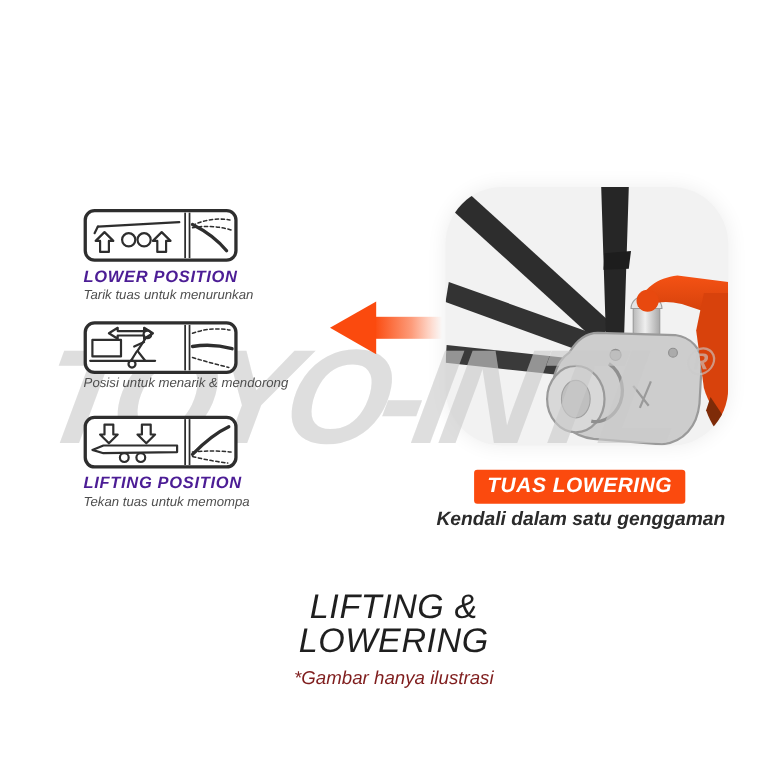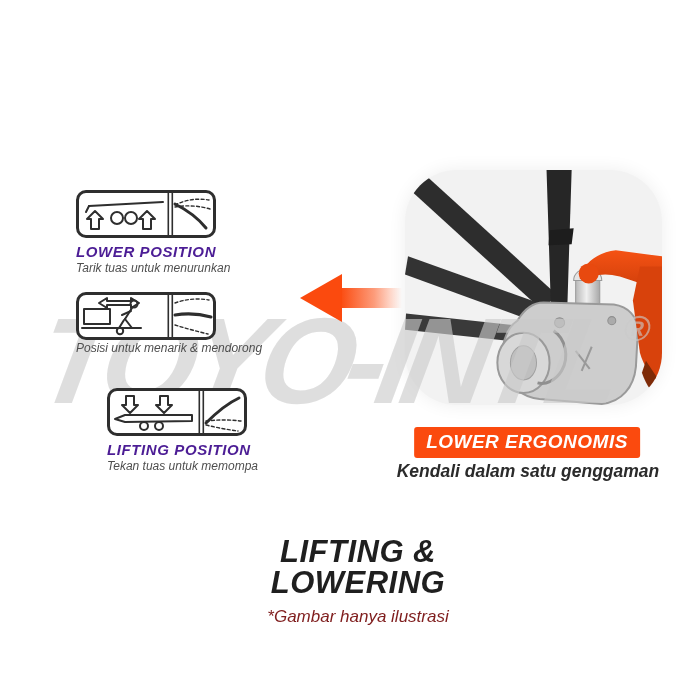--- a/index.html
+++ b/index.html
@@ -64,21 +64,21 @@
   }
   .pos-desc{
     margin-top:1px;
     font-size:12px;
     font-style:italic;
     color:var(--subtext);
     white-space:nowrap;
   }
   #block-lower{top:190px;}
   #block-neutral{top:292px;}
-  #block-lifting{top:388px;margin-left:31px;}
+  #block-lifting{top:378px;}
   
   .flow-arrow{position:absolute;left:298px;top:272px;z-index:6;}
   
   .photo{
     position:absolute;
     left:405px;top:170px;
     width:257px;height:235px;
     border-radius:52px;
     background:var(--photo-bg);
     box-shadow:0 0 18px rgba(0,0,0,0.07);
@@ -115,21 +115,21 @@
     text-align:right;
   }
   
   .main-title{
     position:absolute;
     left:358px;top:536px;
     transform:translateX(-50%);
     text-align:center;
     font-size:31px;
     line-height:31px;
-    font-weight:bold;
+    font-weight:normal;
     font-style:italic;
     letter-spacing:0.5px;
     color:var(--heading-text);
     white-space:nowrap;
     z-index:6;
   }
   .footnote{
     position:absolute;
     left:358px;top:607px;
     transform:translateX(-50%);
@@ -261,20 +261,20 @@
 
     <g>
       <path d="M174,108 C178,92 192,82 210,80 L256,86 L256,120 L214,106 C198,102 186,104 180,112 Z" fill="url(#orangeG)"></path>
       <circle cx="183" cy="103" r="10" fill="#E8490F"></circle>
       <path d="M234,96 L256,96 L256,214 C246,208 238,196 234,182 L227,130 Z" fill="#D8420C"></path>
       <path d="M240,190 L256,214 L256,230 C248,226 240,214 236,202 Z" fill="#7E2B08"></path>
     </g>
   </svg>
 </div>
 
-<div class="badge">LOWER ERGONOMIS</div>
+<div class="badge">TUAS LOWERING</div>
 <div class="caption">Kendali dalam satu genggaman</div>
 
 <div class="main-title">
   <div>LIFTING &amp;</div>
   <div>LOWERING</div>
 </div>
 <div class="footnote">*Gambar hanya ilustrasi</div>
 
 </body></html>

